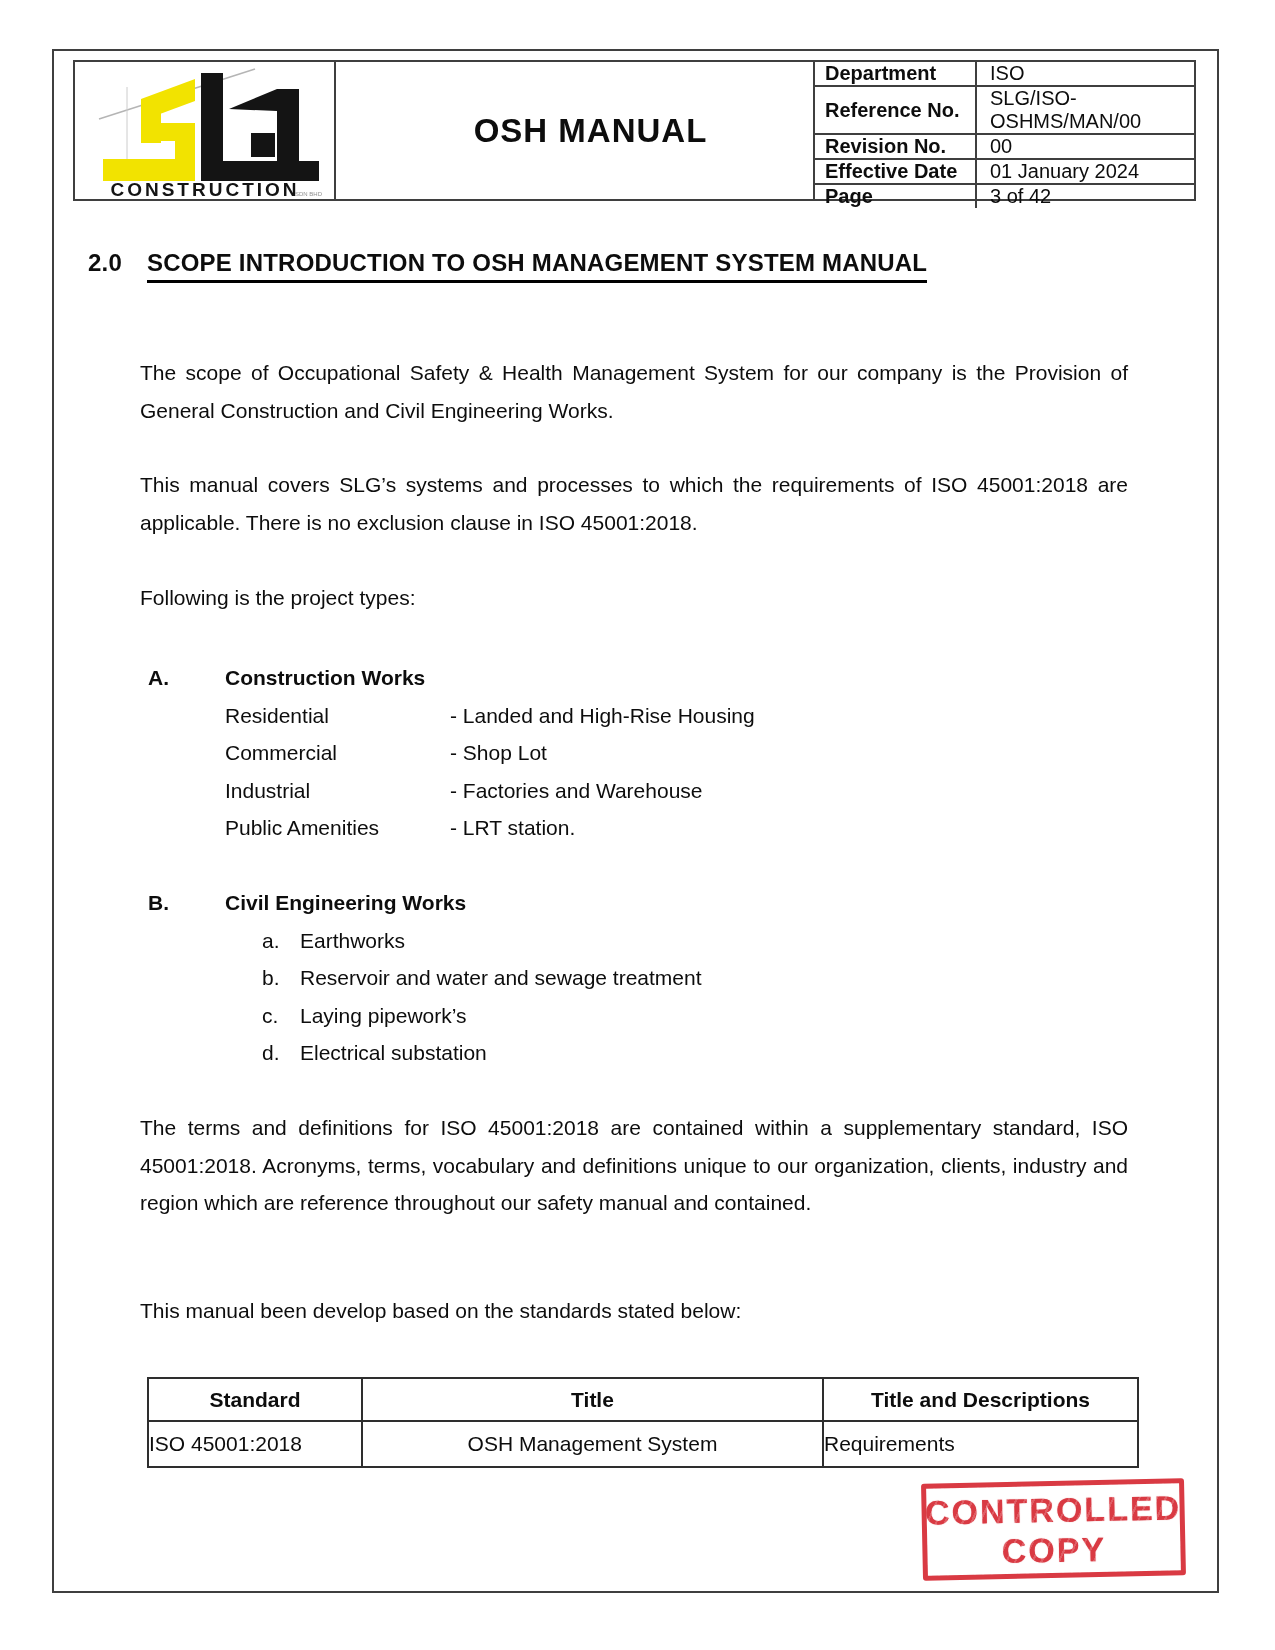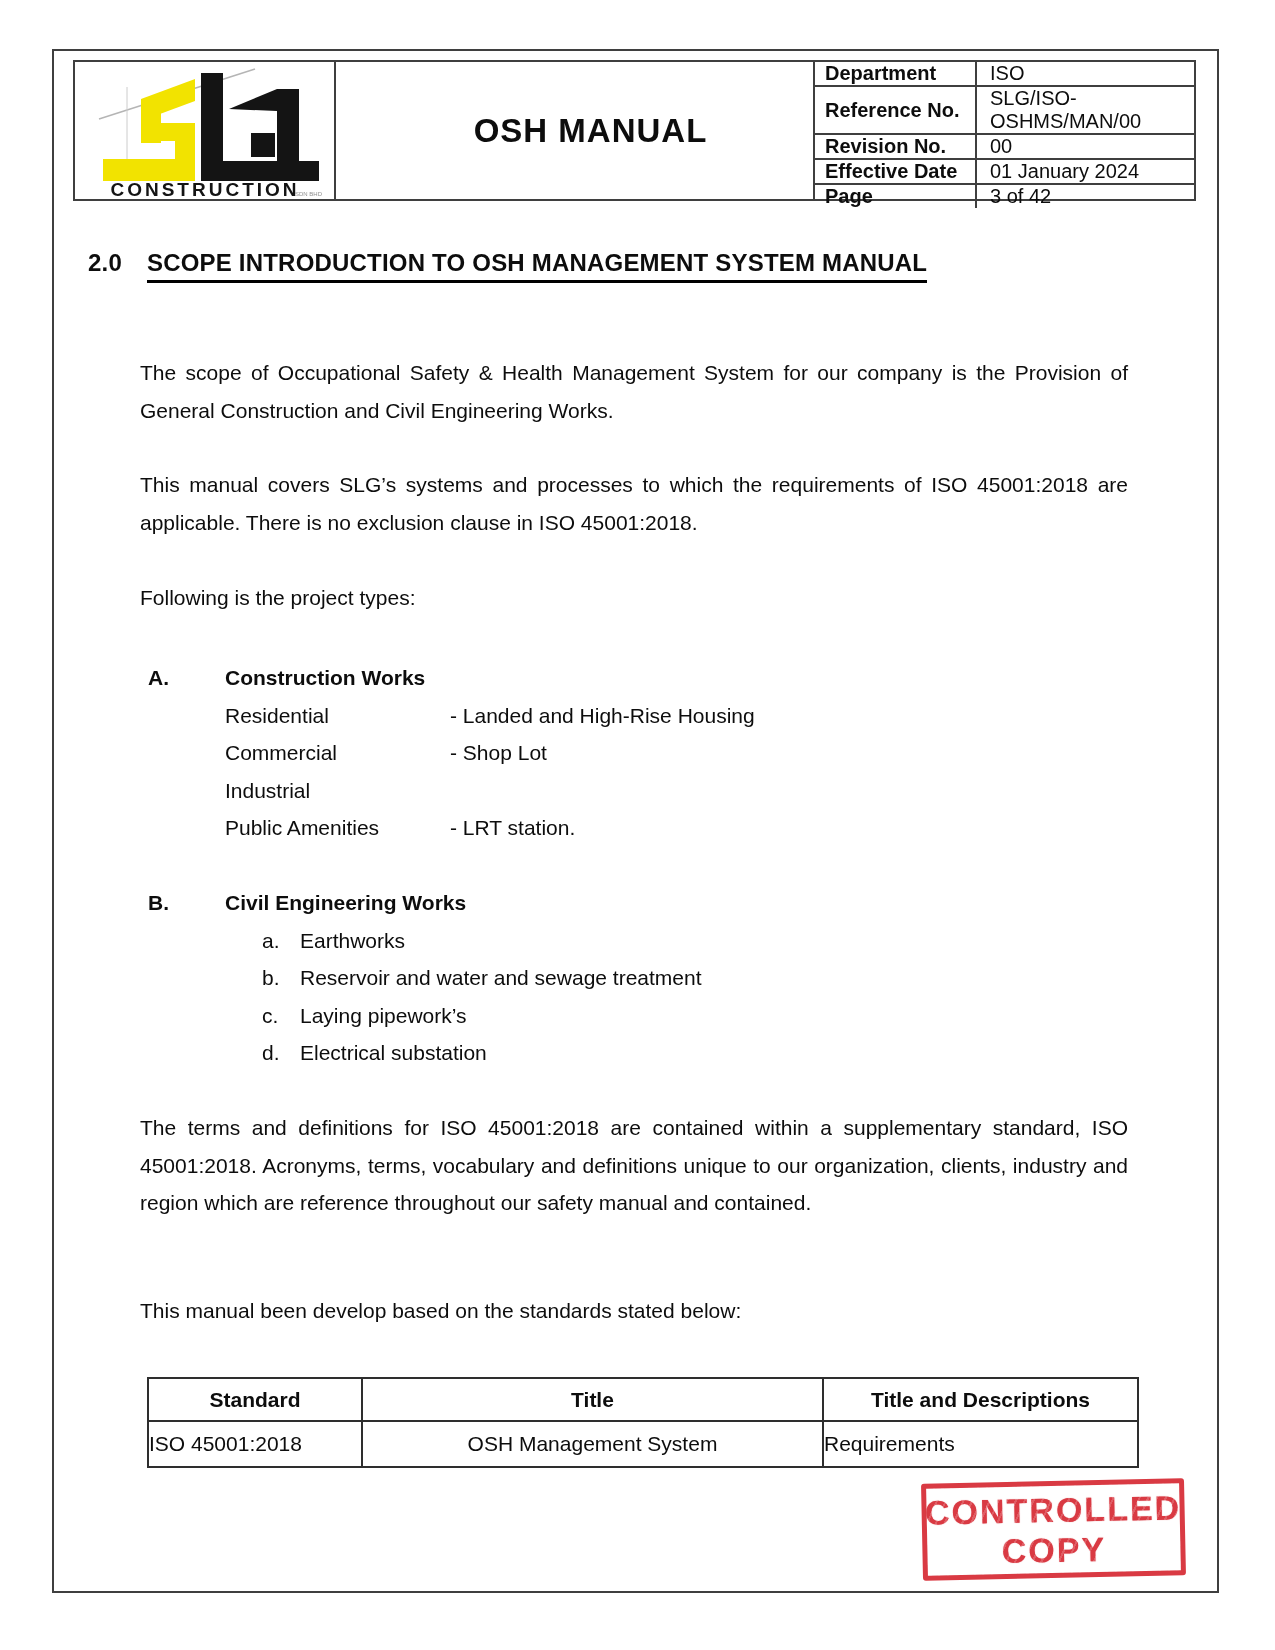--- a/index.html
+++ b/index.html
@@ -152,20 +152,21 @@
       <span>- Landed and High-Rise Housing</span>
     </div>
     <div class="lrow">
       <span class="lspace"></span>
       <span class="ltype">Commercial</span>
       <span>- Shop Lot</span>
     </div>
     <div class="lrow">
       <span class="lspace"></span>
       <span class="ltype">Industrial</span>
+      <span>- Factories and Warehouse</span>
     </div>
     <div class="lrow">
       <span class="lspace"></span>
       <span class="ltype">Public Amenities</span>
       <span>- LRT station.</span>
     </div>
   </div>
 
   <div class="lst lstB">
     <div class="lrow">

